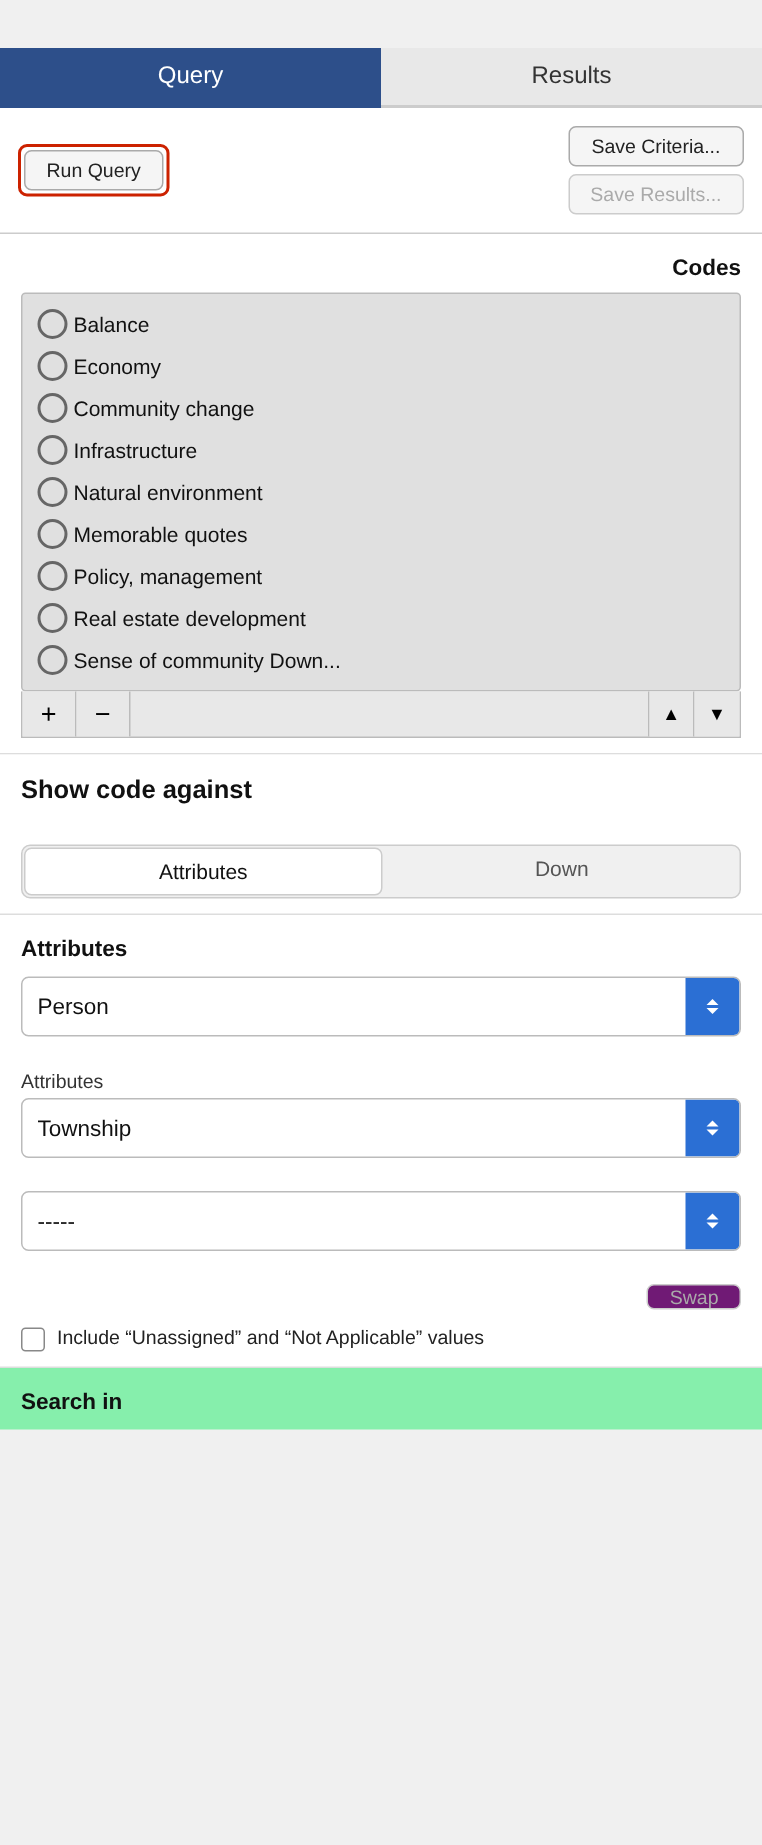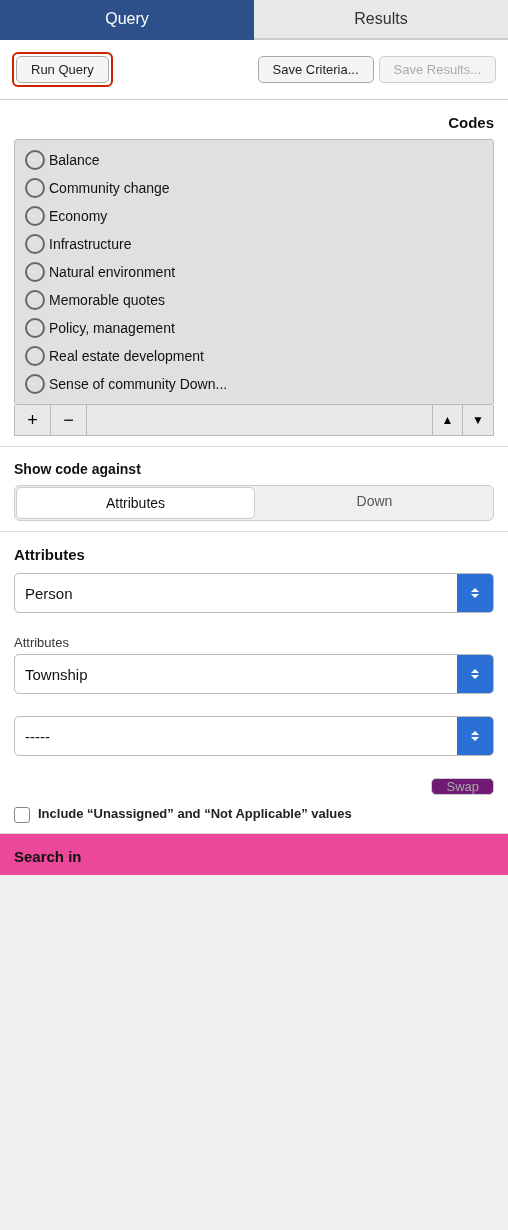--- a/index.html
+++ b/index.html
@@ -13,20 +13,21 @@
     .container {
       width: 508px;
       background: #f0f0f0;
     }
 
     
     .tab-bar {
       display: flex;
       width: 100%;
       background: #8b5cf6;
+      margin-top: 32px;
     }
     .tab {
       flex: 1;
       text-align: center;
       padding: 10px 0;
       font-size: 16px;
       font-weight: 500;
       cursor: pointer;
       border-bottom: 2px solid #ccc;
     }
@@ -66,21 +67,21 @@
       color: #222;
     }
     .btn:disabled, .btn.disabled {
       color: #aaa;
       border-color: #ccc;
       background: #f5f5f5;
       cursor: default;
     }
     .save-group {
       display: flex;
-      flex-direction: row;
+      flex-direction: column;
       gap: 5px;
       margin-left: auto;
     }
 
     
     .section {
       background: #fff;
       padding: 14px 14px 10px 14px;
       border-bottom: 1px solid #ddd;
     }
@@ -159,23 +160,23 @@
       border-right: none;
     }
 
     
     .show-code-section {
       background: #fff;
       padding: 14px 14px 10px 14px;
       border-bottom: 1px solid #ddd;
     }
     .show-code-title {
-      font-size: 14px;
+      font-size: 17px;
       font-weight: 700;
-      margin-bottom: 8px;
+      margin-bottom: 26px;
       color: #111;
     }
     .toggle-tabs {
       display: flex;
       border: 1px solid #ccc;
       border-radius: 6px;
       overflow: hidden;
       background: #f0f0f0;
     }
     .toggle-tab {
@@ -252,41 +253,40 @@
       border-radius: 5px;
       background: #701a75;
       color: #aaa;
       cursor: default;
     }
     .checkbox-row {
       display: flex;
       align-items: center;
       gap: 8px;
       margin-top: 6px;
-      font-weight: bold;
     }
     .checkbox-box {
       width: 16px;
       height: 16px;
       border: 1.5px solid #888;
       border-radius: 3px;
       background: #fff;
       flex-shrink: 0;
       margin-top: 1px;
       cursor: pointer;
     }
     .checkbox-label {
       font-size: 13px;
       color: #222;
       line-height: 1.4;
     }
 
     
     .search-in-section {
-      background: #ec4899;
+      background: #86efac;
       padding: 14px 14px 10px 14px;
     }
     .search-in-title {
       font-size: 15px;
       font-weight: 700;
       color: #111;
     }
     .main-relative {
       position: relative;
     }
@@ -313,25 +313,25 @@
 
   <div class="section">
     <div class="section-title">Codes</div>
     <div class="codes-list">
       <div class="code-item">
         <div class="radio-circle"></div>
         <span>Balance</span>
       </div>
       <div class="code-item">
         <div class="radio-circle"></div>
+        <span>Economy</span>
+      </div>
+      <div class="code-item">
+        <div class="radio-circle"></div>
         <span>Community change</span>
-      </div>
-      <div class="code-item">
-        <div class="radio-circle"></div>
-        <span>Economy</span>
       </div>
       <div class="code-item">
         <div class="radio-circle"></div>
         <span>Infrastructure</span>
       </div>
       <div class="code-item">
         <div class="radio-circle"></div>
         <span>Natural environment</span>
       </div>
       <div class="code-item">

